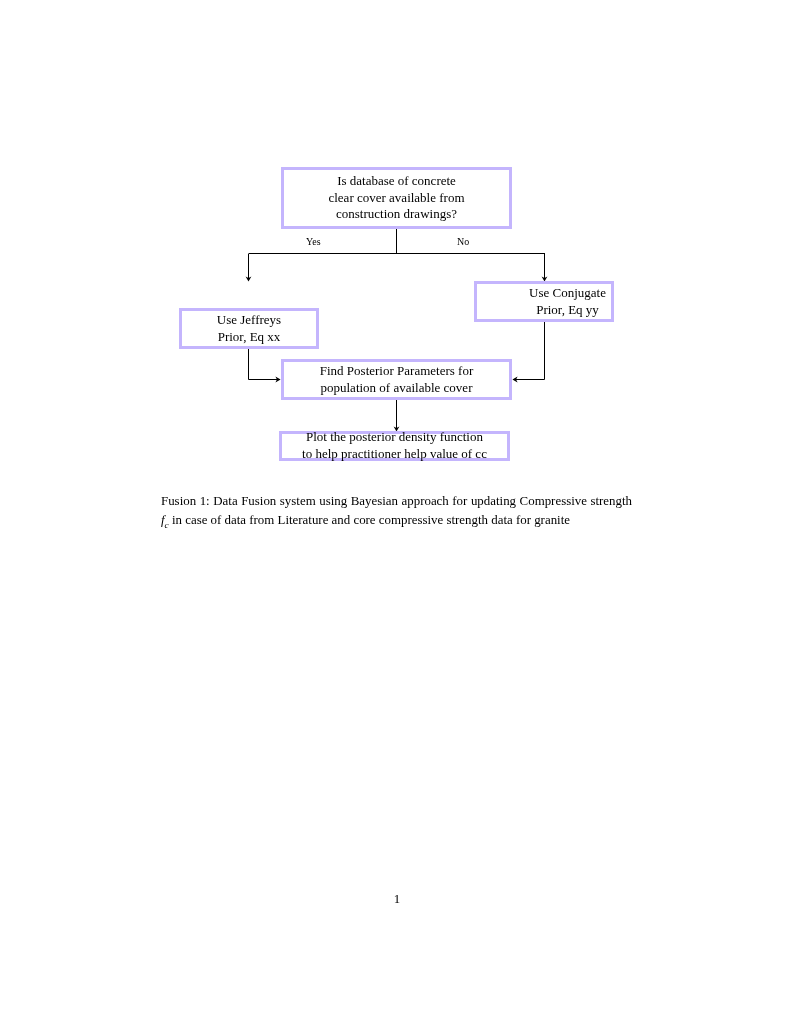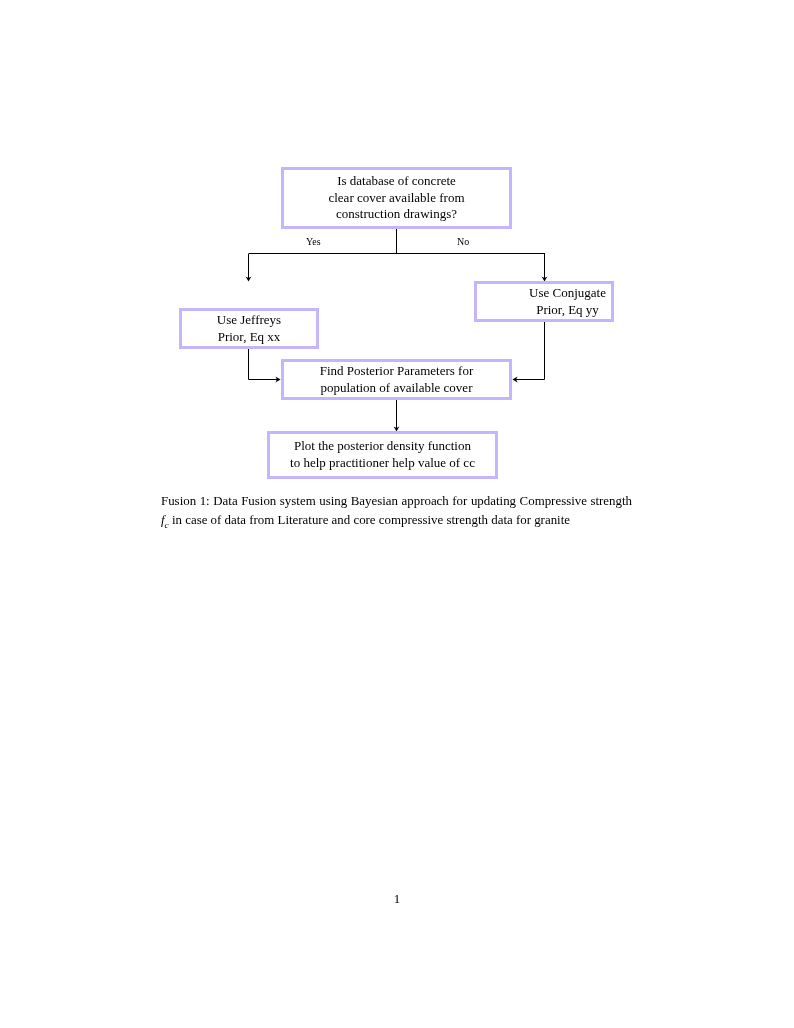--- a/index.html
+++ b/index.html
@@ -60,21 +60,21 @@
   
   #node-conjugate {
     left: 474px;  top: 281px;  width: 140px;  height: 41px; padding-left: 47px;
   }
   
   #node-posterior {
     left: 281px;  top: 359px;  width: 231px;  height: 41px;
   }
   
   #node-plot {
-    left: 267px;  top: 431px;  width: 231px;  height: 48px;
+    left: 279px;  top: 431px;  width: 231px;  height: 30px;
   }
 
   .edge-label {
     position: absolute;
     font-size: 10px;
     white-space: nowrap;
     line-height: 1;
   }
   #label-yes { left: 306px; top: 237px; }
   #label-no  { left: 457px; top: 237px; }

